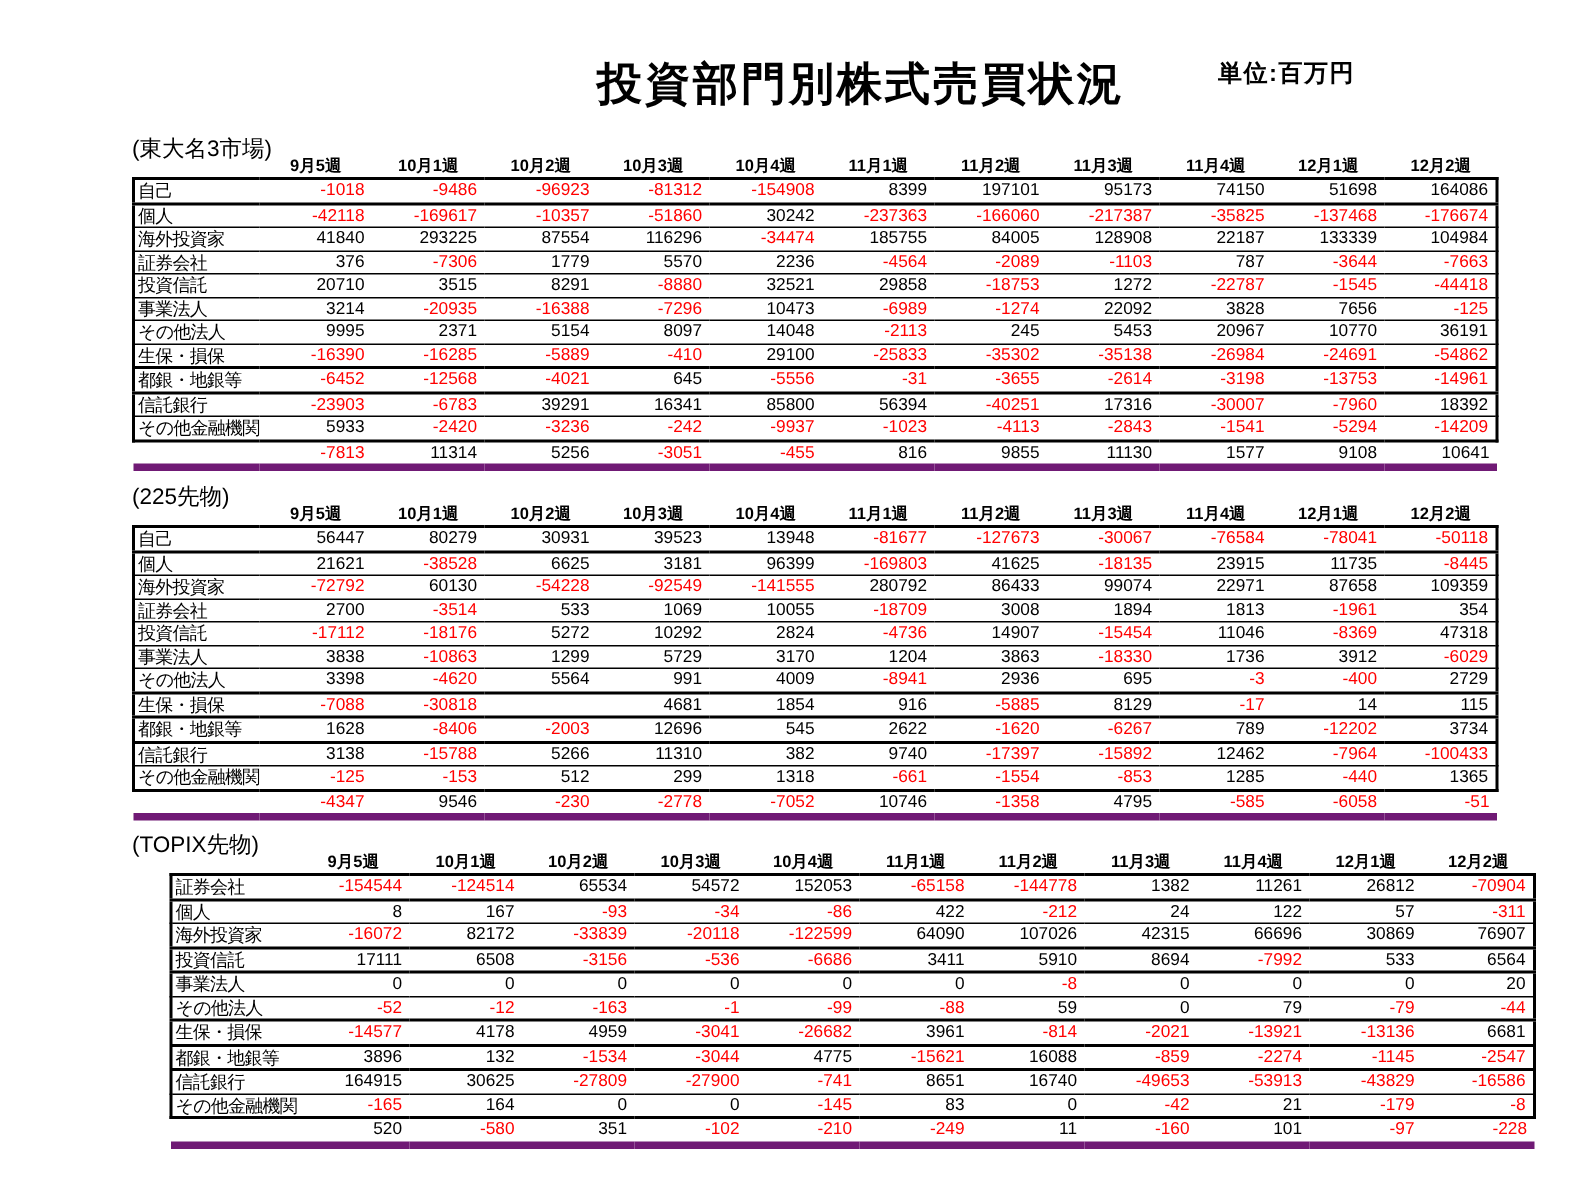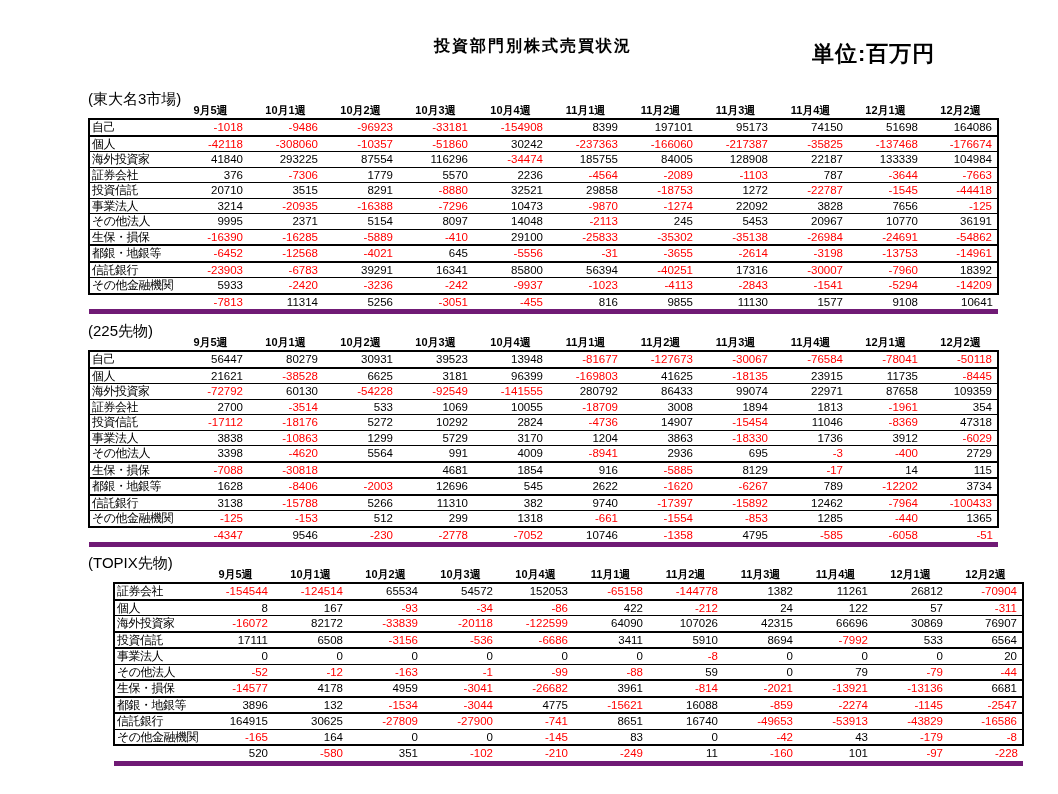--- a/index.html
+++ b/index.html
@@ -2,25 +2,25 @@
 <html><head>
 <meta charset="utf-8">
 <style>
   html,body { margin:0; padding:0; background:#ffffff; }
   body {
     position:relative; width:1058px; height:794px; overflow:hidden;
     font-family:"Liberation Sans","DejaVu Sans",sans-serif; color:#000;
   }
   .title {
     position:absolute; top:36px; left:398px;
-    font-size:16px; font-weight:bold; letter-spacing:2px; white-space:nowrap;margin-left:36px;
+    font-size:30px; font-weight:bold; letter-spacing:2px; white-space:nowrap;
   }
   .unit {
     position:absolute; top:39px; left:812px;
-    font-size:22px; font-weight:bold; letter-spacing:1px; white-space:nowrap;
+    font-size:16px; font-weight:bold; letter-spacing:1px; white-space:nowrap;
   }
   .section { position:absolute; left:88px; width:1015px; }
   #sec0 { top:92px; }
   #sec1 { top:324px; }
   #sec2 { top:556px;padding-left:25px; }
   .section-label {
     position:absolute; top:-2px; left:0; font-size:15px; white-space:nowrap; z-index:2;
   }
   table { border-collapse:collapse; table-layout:fixed; width:909px; margin-top:10px; }
   col.lcol { width:84px; }
@@ -78,33 +78,33 @@
           <th>12月1週</th>
           <th>12月2週</th>
         </tr>
       </thead>
       <tbody>
         <tr class="thick">
           <td class="rlabel">自己</td>
           <td class="neg">-1018</td>
           <td class="neg">-9486</td>
           <td class="neg">-96923</td>
-          <td class="neg">-33181</td>
+          <td class="neg">-81312</td>
           <td class="neg">-154908</td>
           <td>8399</td>
           <td>197101</td>
           <td>95173</td>
           <td>74150</td>
           <td>51698</td>
           <td>164086</td>
         </tr>
         <tr>
           <td class="rlabel">個人</td>
           <td class="neg">-42118</td>
-          <td class="neg">-308060</td>
+          <td class="neg">-169617</td>
           <td class="neg">-10357</td>
           <td class="neg">-51860</td>
           <td>30242</td>
           <td class="neg">-237363</td>
           <td class="neg">-166060</td>
           <td class="neg">-217387</td>
           <td class="neg">-35825</td>
           <td class="neg">-137468</td>
           <td class="neg">-176674</td>
         </tr>
@@ -150,21 +150,21 @@
           <td class="neg">-1545</td>
           <td class="neg">-44418</td>
         </tr>
         <tr>
           <td class="rlabel">事業法人</td>
           <td>3214</td>
           <td class="neg">-20935</td>
           <td class="neg">-16388</td>
           <td class="neg">-7296</td>
           <td>10473</td>
-          <td class="neg">-9870</td>
+          <td class="neg">-6989</td>
           <td class="neg">-1274</td>
           <td>22092</td>
           <td>3828</td>
           <td>7656</td>
           <td class="neg">-125</td>
         </tr>
         <tr>
           <td class="rlabel">その他法人</td>
           <td>9995</td>
           <td>2371</td>
@@ -625,21 +625,21 @@
         <tr>
           <td class="rlabel">その他金融機関</td>
           <td class="neg">-165</td>
           <td>164</td>
           <td>0</td>
           <td>0</td>
           <td class="neg">-145</td>
           <td>83</td>
           <td>0</td>
           <td class="neg">-42</td>
-          <td>43</td>
+          <td>21</td>
           <td class="neg">-179</td>
           <td class="neg">-8</td>
         </tr>
       </tbody>
       <tfoot>
         <tr>
           <td class="rlabel"></td>
           <td>520</td>
           <td class="neg">-580</td>
           <td>351</td>

